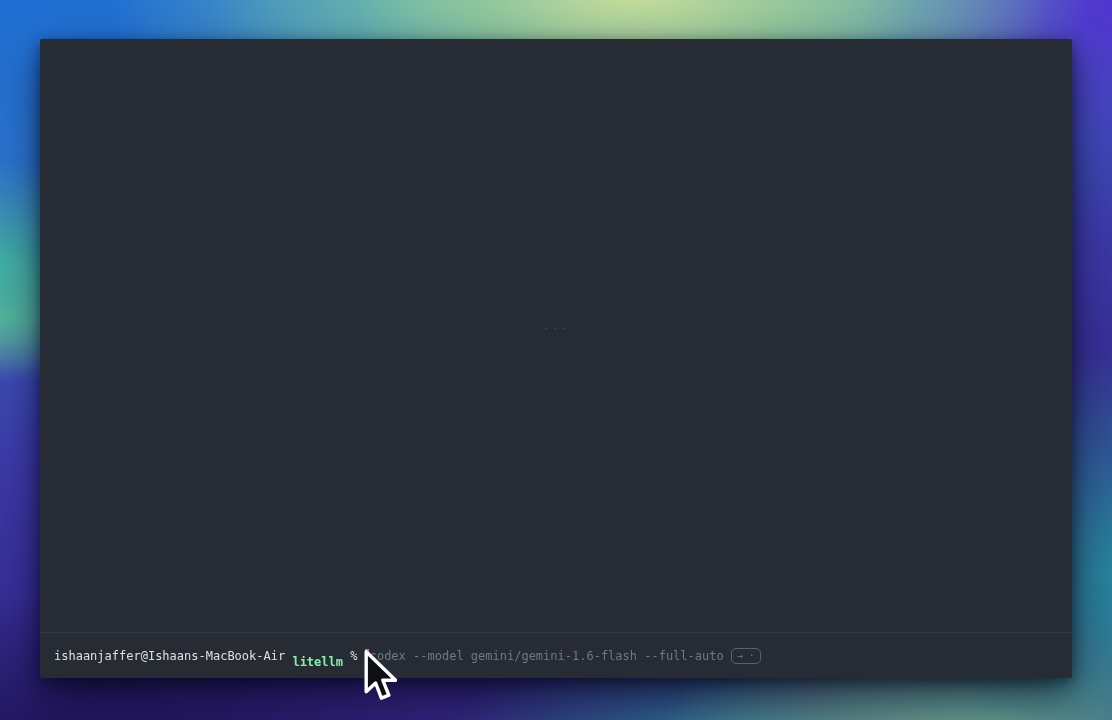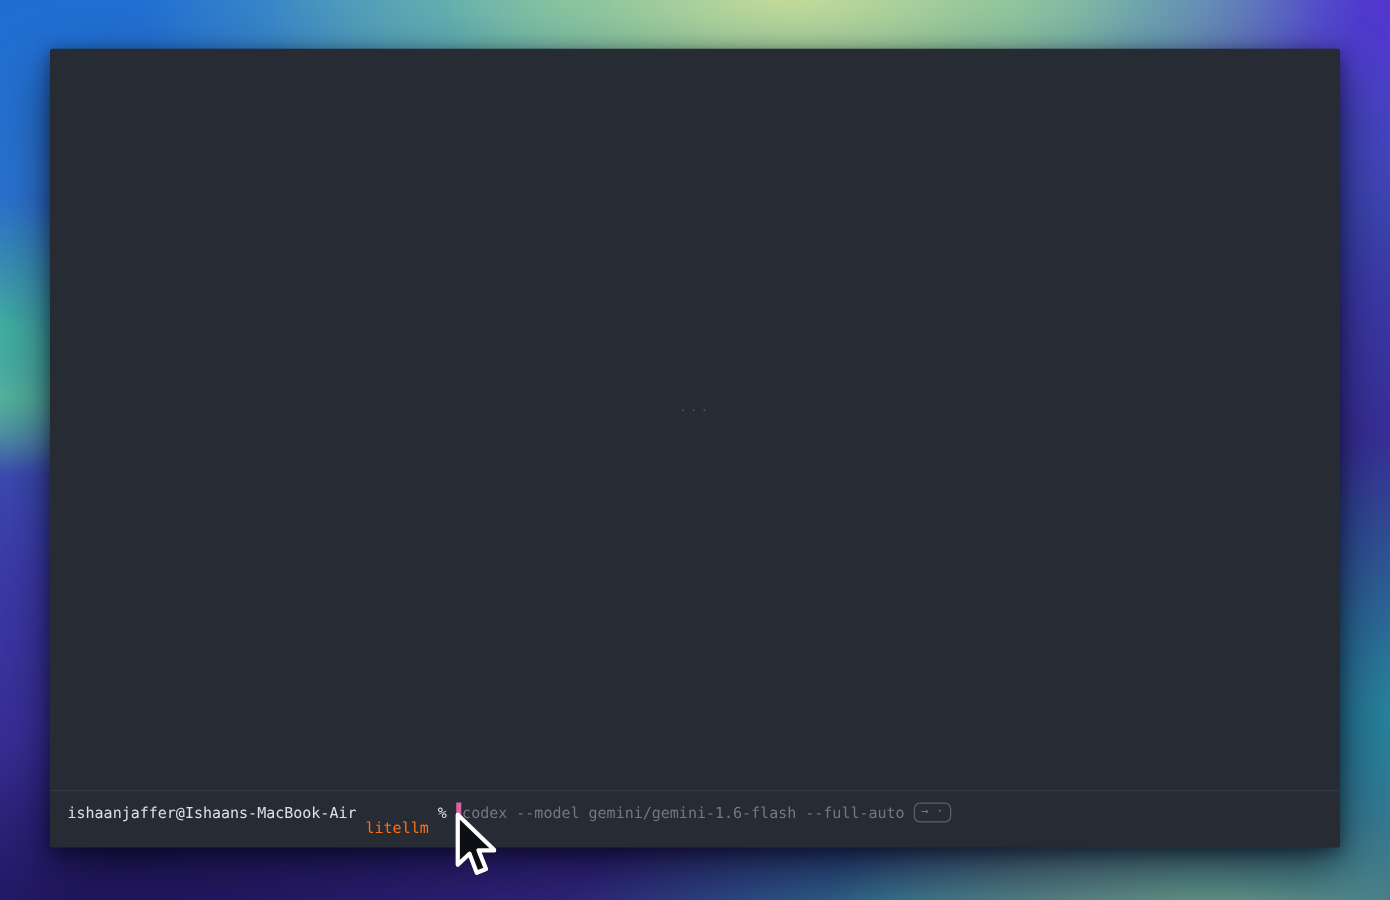--- a/index.html
+++ b/index.html
@@ -40,24 +40,24 @@
   .prompt-strip {
     position: absolute; left: 0; right: 0; bottom: 0;
     height: 46px;
     border-top: 1px solid #333947;
     display: flex; align-items: center;
     padding: 0 14px;
   }
   .prompt-line {
     font-size: 12px; line-height: 16px;
     white-space: pre;
-    display: flex; align-items: flex-start;
+    display: flex; align-items: center;
   }
   .user-host, .prompt-symbol { color: #dde0e4; }
-  .directory { color: #f97316; font-weight: normal; margin-top: 12px; }
+  .directory { color: #86efac; font-weight: bold; margin-top: 12px; }
   .text-caret {
     display: inline-block; width: 4px; height: 14px;
     background: #da64a1; margin-right: 1px;
     vertical-align: middle; flex: none;
   }
   .suggestion { color: #6f7987; }
   .hint-badge {
     display: inline-block; margin-left: 7px;
     border: 1px solid #596271; border-radius: 5px;
     color: #6f7987; font-size: 10px; line-height: 13px;

